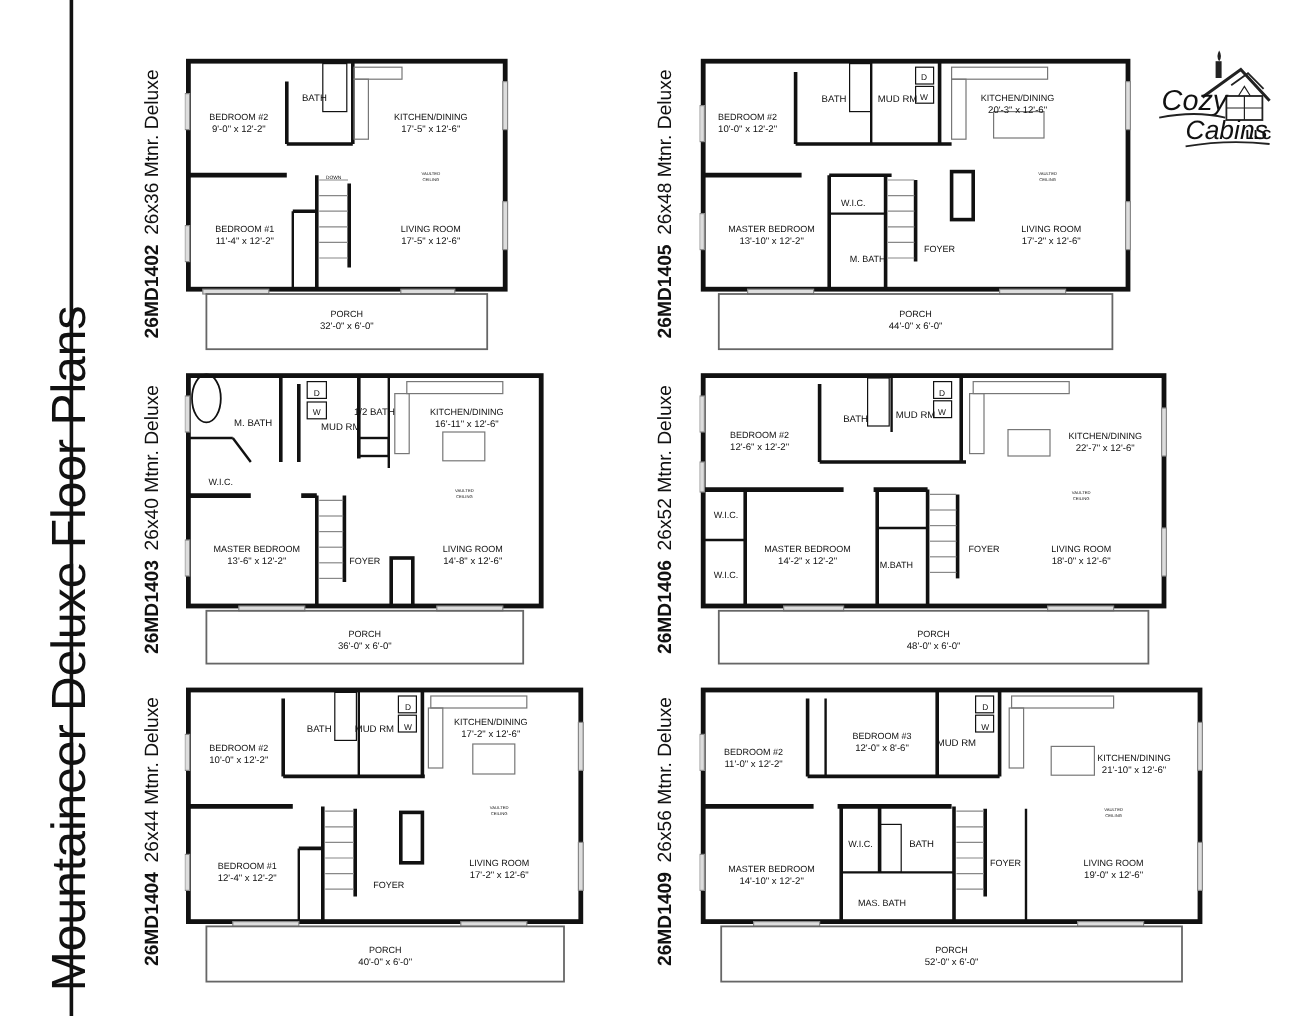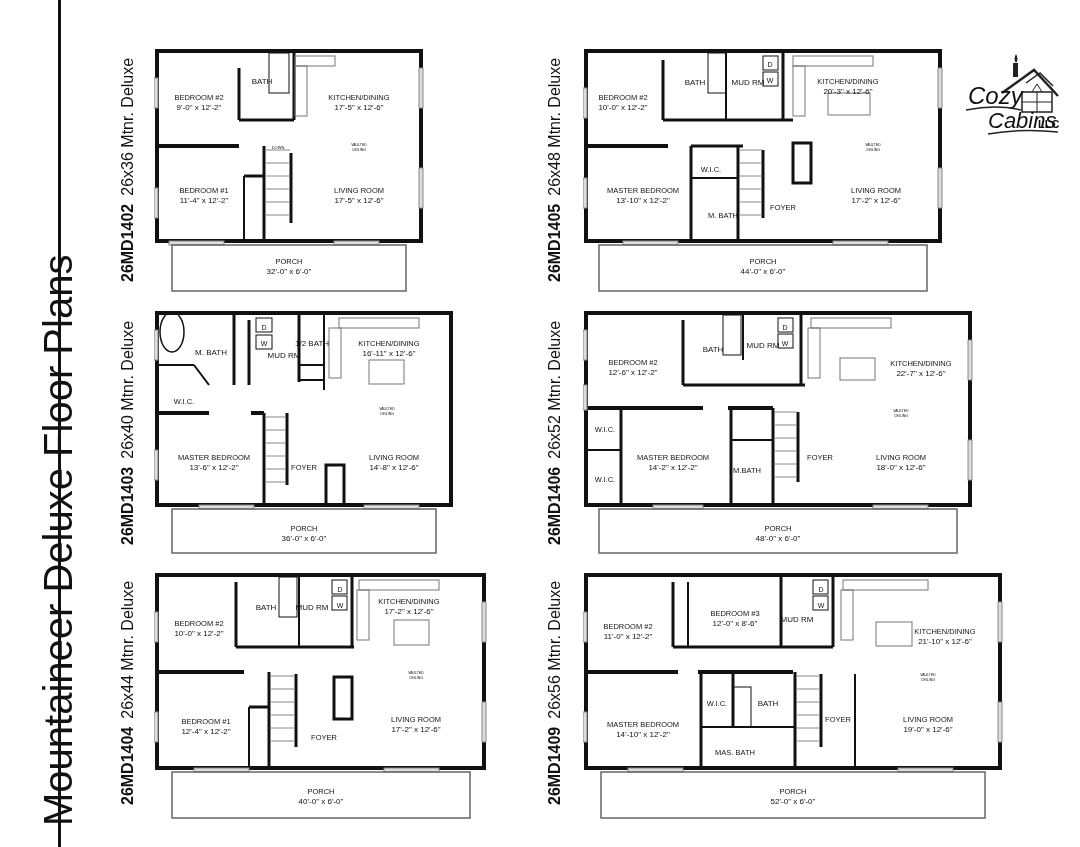--- a/index.html
+++ b/index.html
@@ -5,21 +5,21 @@
   html,body{margin:0;padding:0;background:#fff;}
   body{width:1080px;height:847px;position:relative;overflow:hidden;font-family:"Liberation Sans",sans-serif;color:#111;}
   .side-title{position:absolute;left:0;top:0;width:66px;height:847px;}
   .side-title .txt{position:absolute;left:38px;top:826px;transform-origin:0 0;transform:rotate(-90deg);font-size:40px;white-space:nowrap;letter-spacing:0px;font-family:"Liberation Sans",sans-serif;color:#111;line-height:1;}
   .side-rule{position:absolute;left:58px;top:0;width:3px;height:847px;background:#111;}
   .plan{position:absolute;}
   .plan-label{position:absolute;transform-origin:0 0;transform:rotate(-90deg);white-space:nowrap;font-size:16px;line-height:1;}
   .plan-label .code{font-weight:bold;}
   .plan-label .desc{margin-left:8px;}
   svg text{font-family:"Liberation Sans",sans-serif;}
-  .logo{position:absolute;left:958px;top:48px;width:110px;height:92px;}
+  .logo{position:absolute;left:958px;top:36px;width:110px;height:92px;}
 </style>
 </head>
 <body>
 
 <div class="side-title">
   <div class="txt">Mountaineer Deluxe Floor Plans</div>
 </div>
 <div class="side-rule"></div>
 
 <div class="logo">

